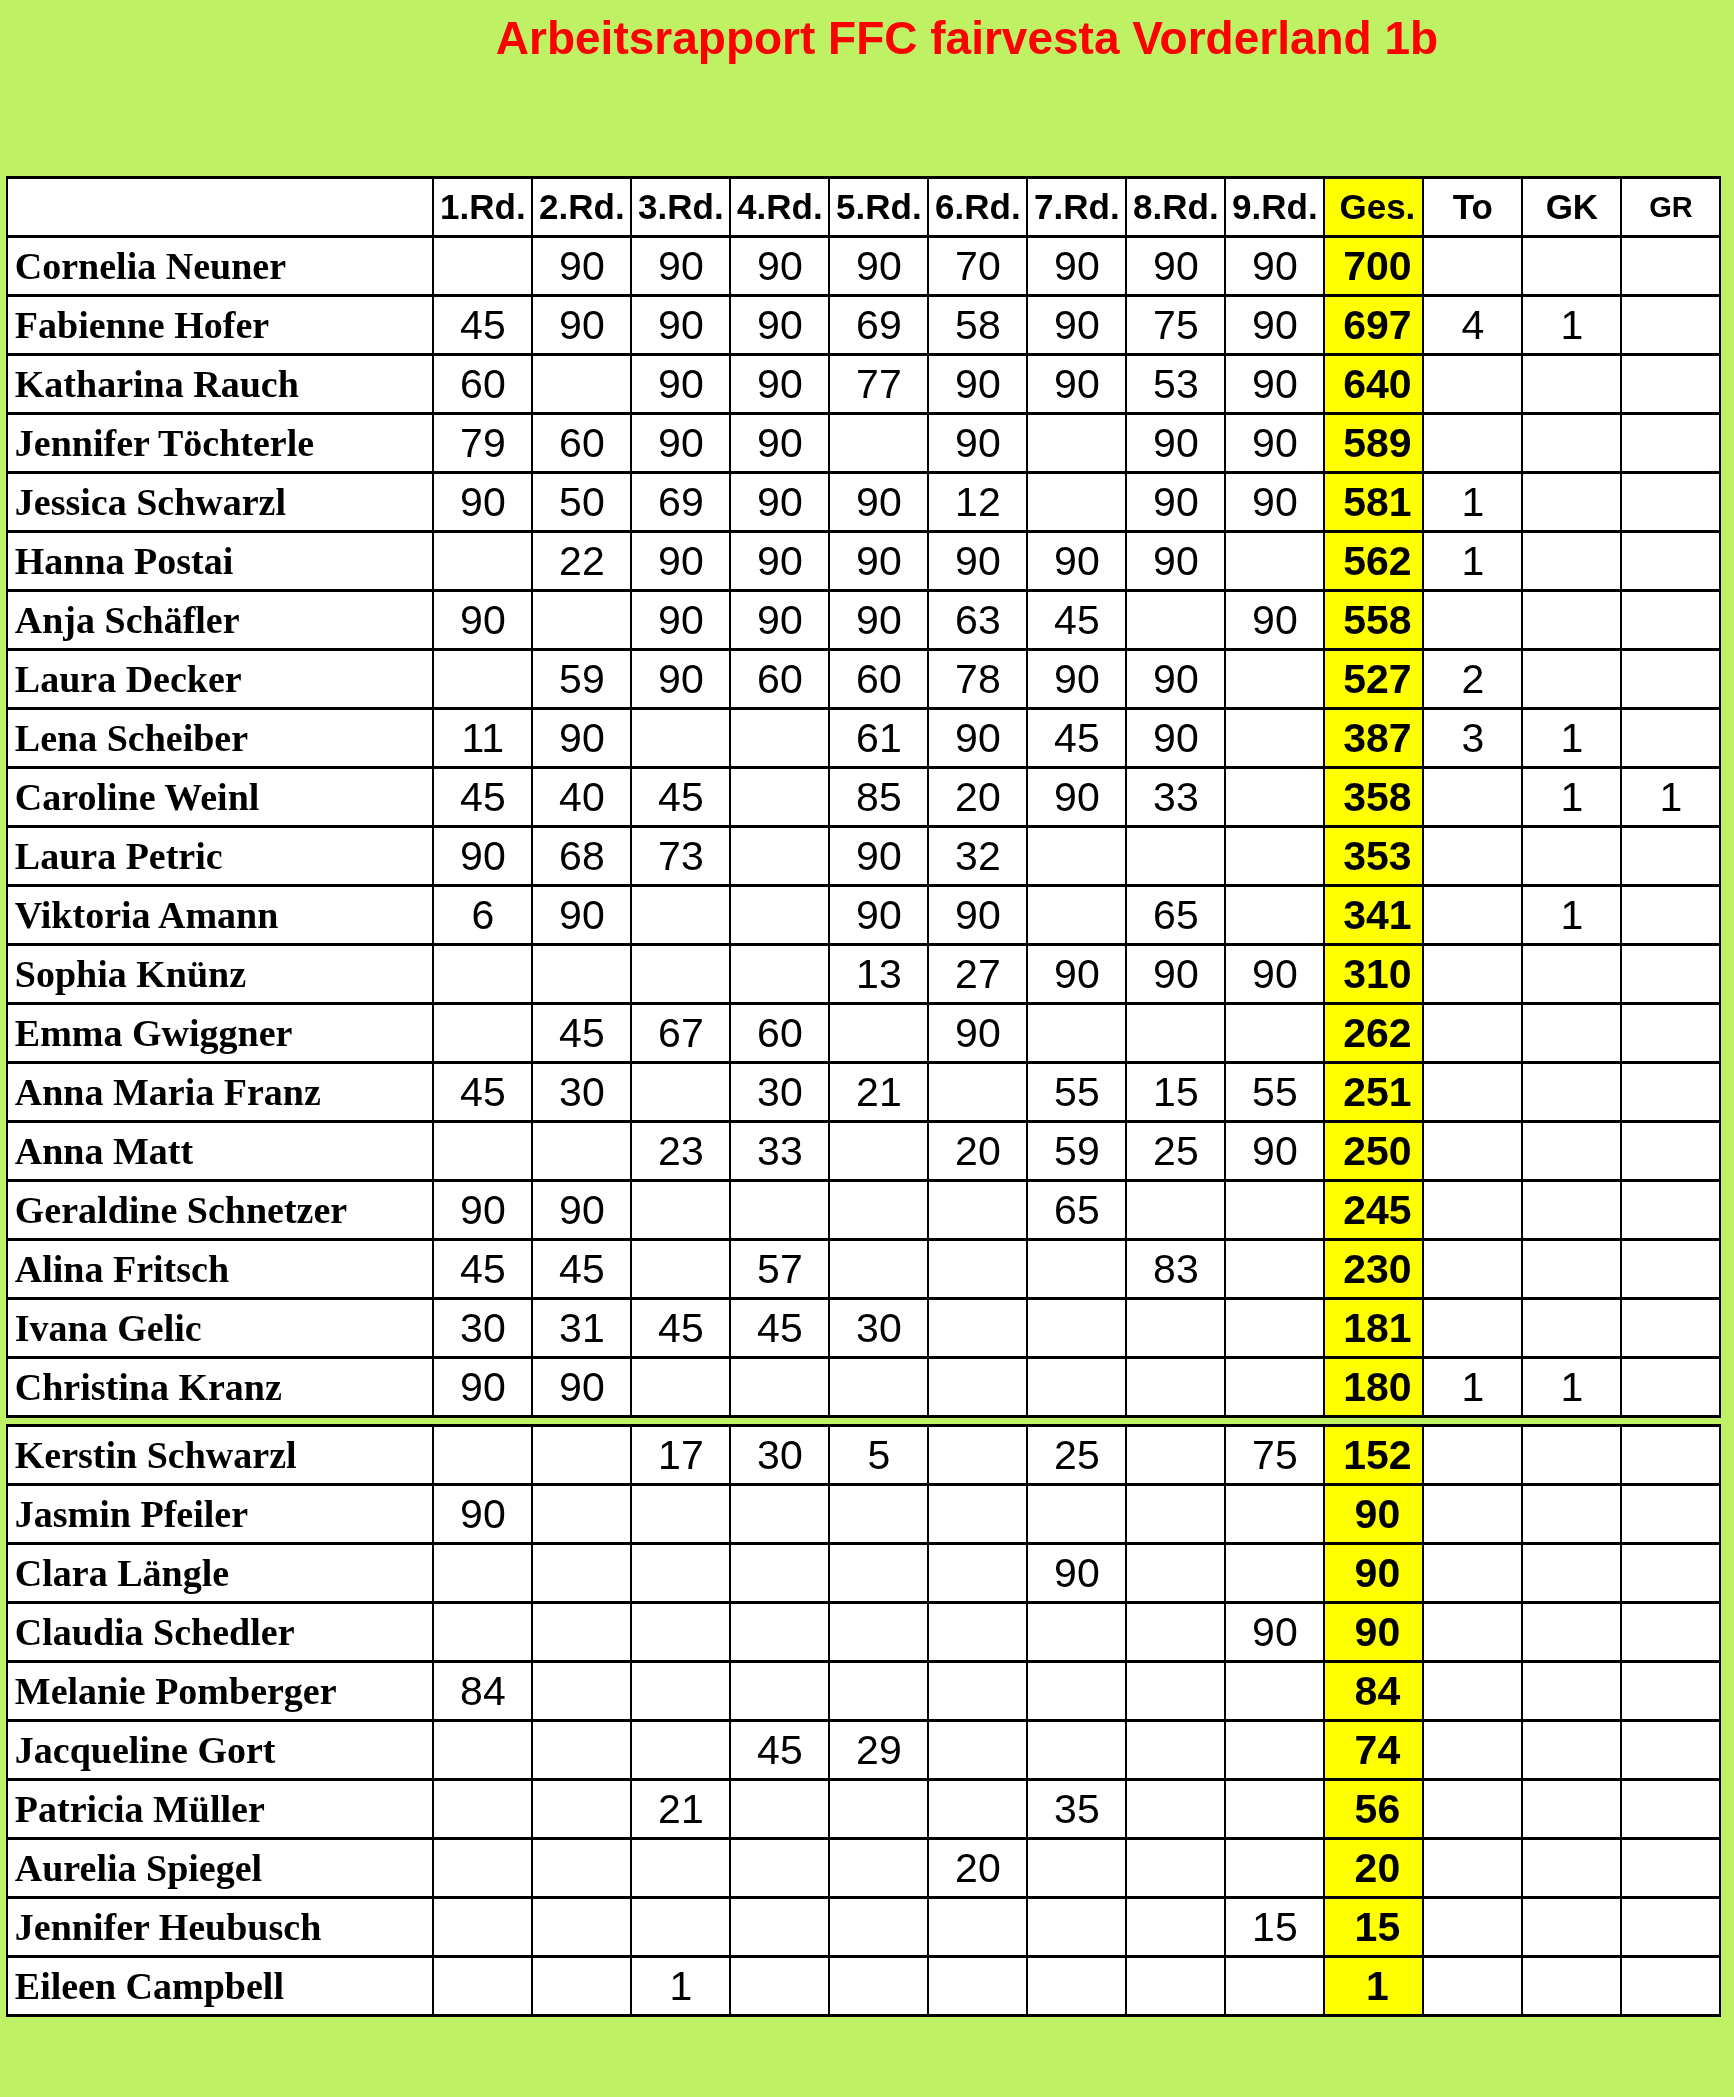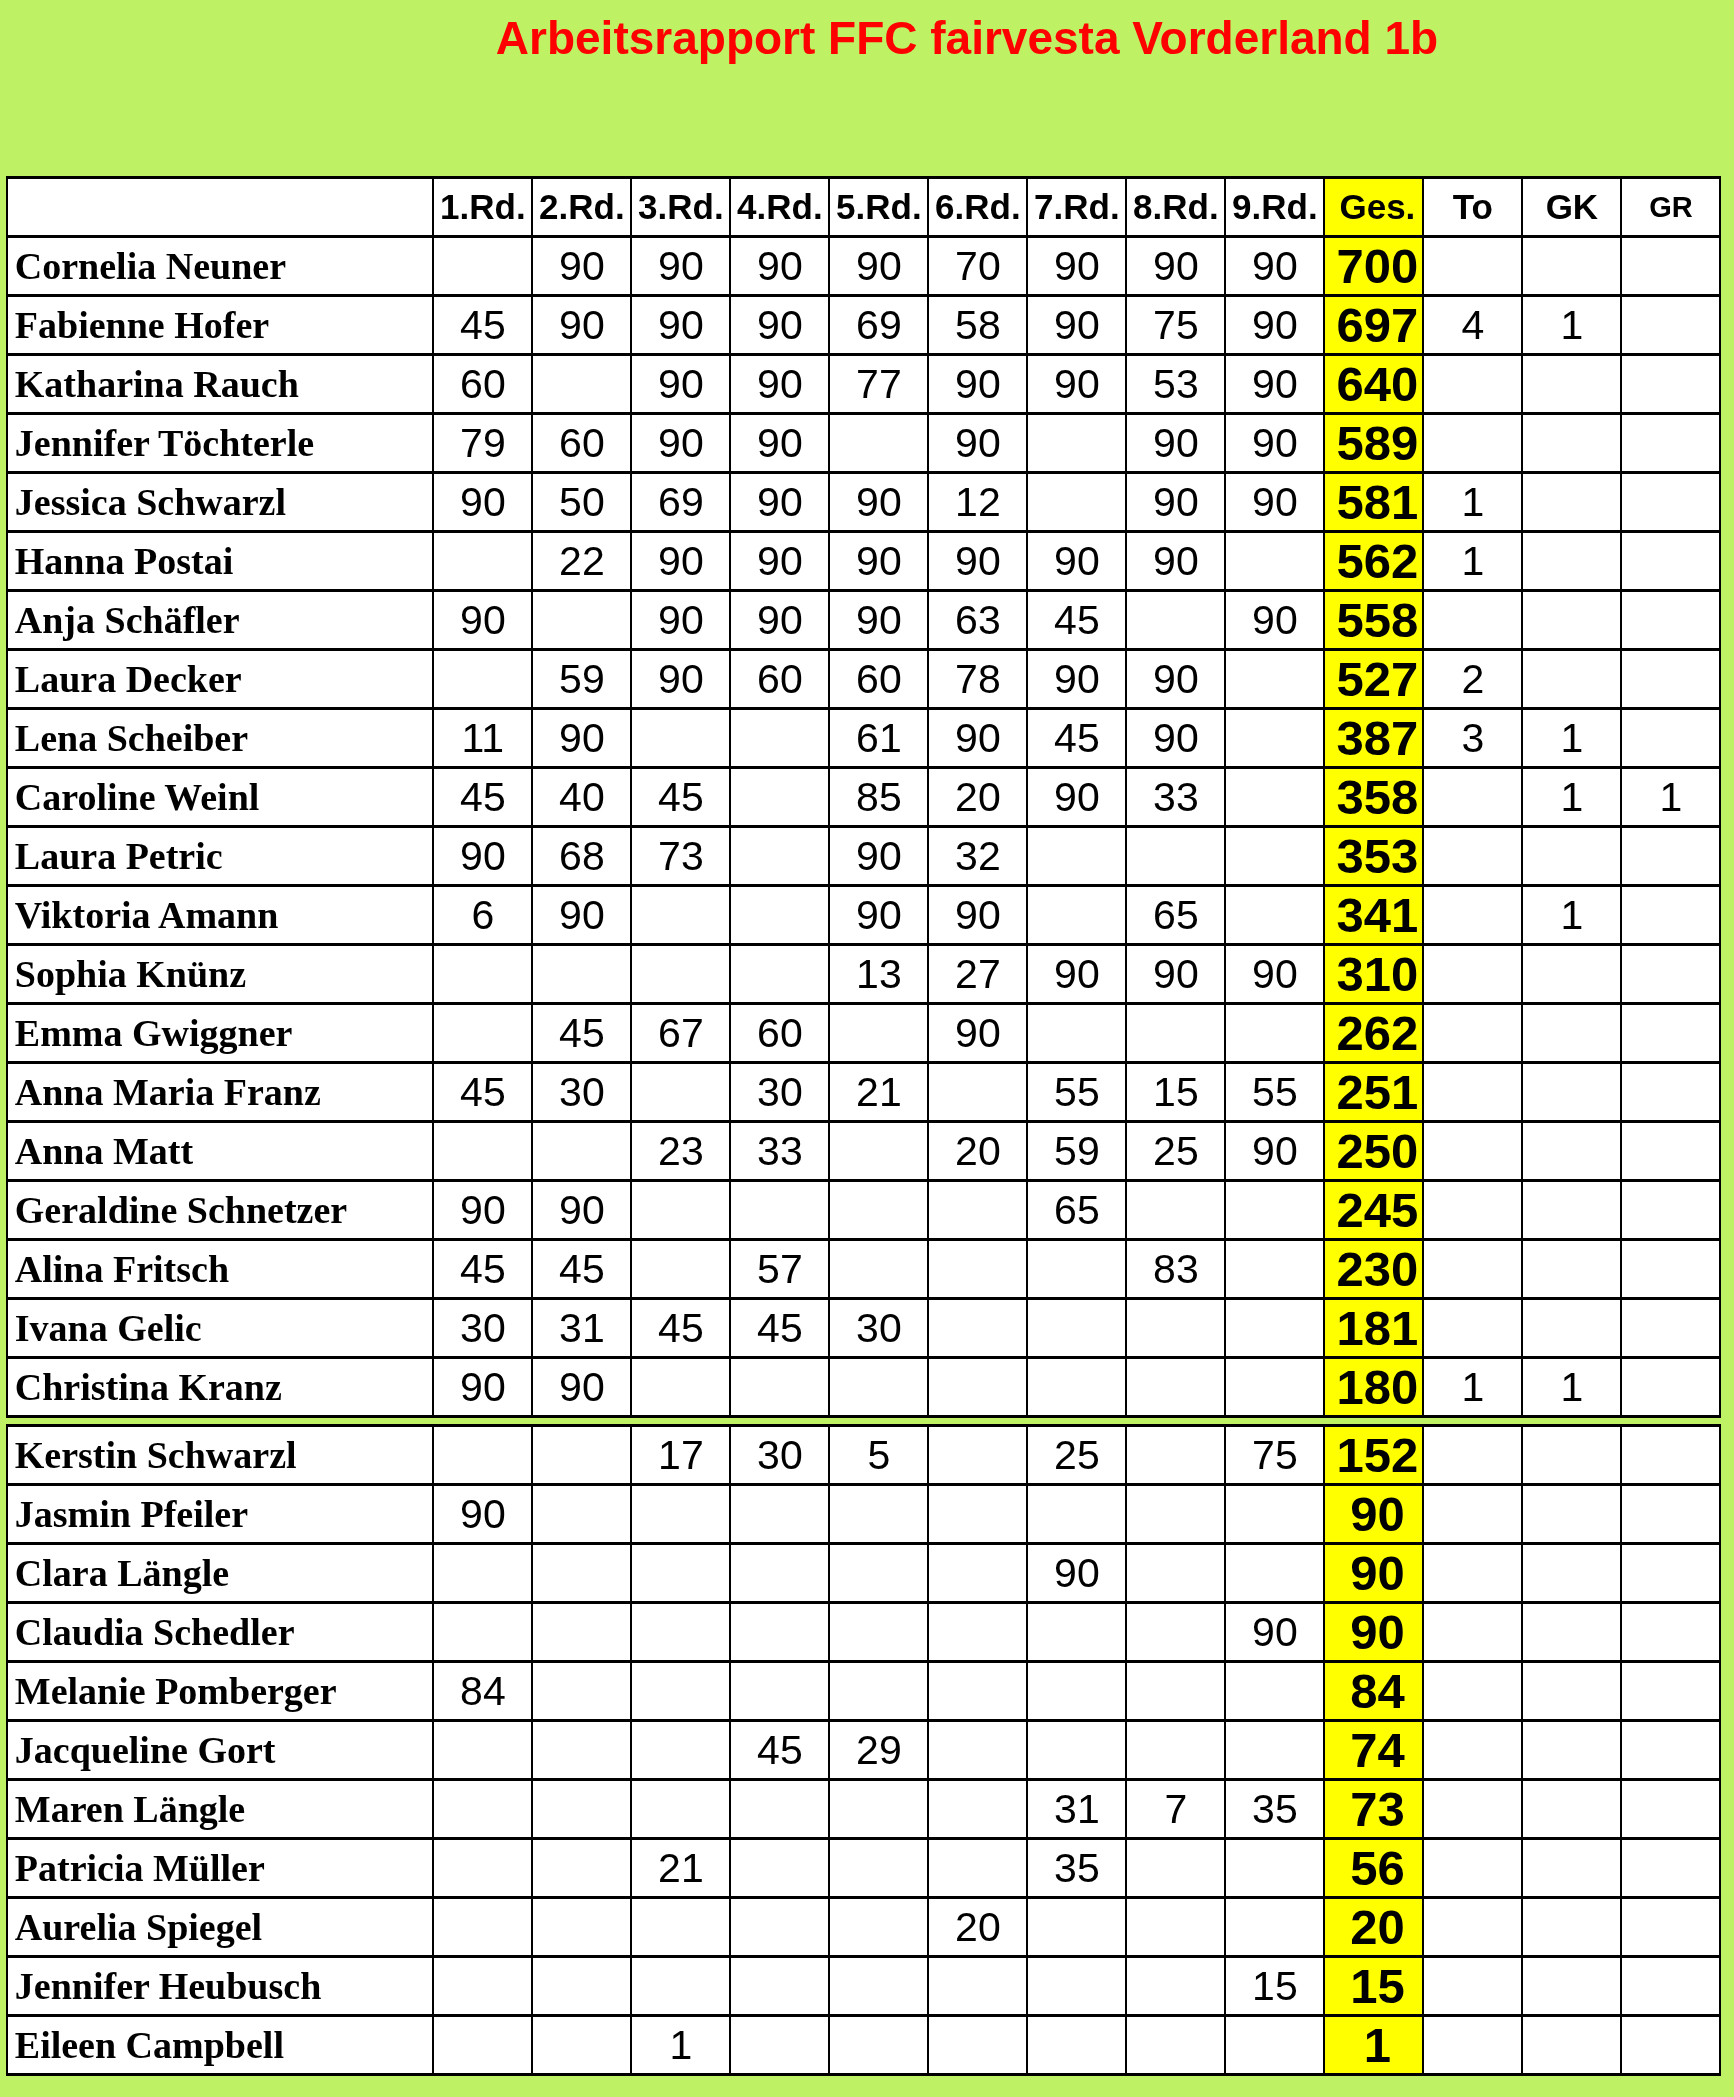--- a/index.html
+++ b/index.html
@@ -71,21 +71,21 @@
     font-size: 38px;
     font-family: Liberation Serif, serif;
   }
   .grid th.ges-head,
   .grid td.ges-cell {
     background: #FFFF00;
     padding-left: 7px;
   }
   .grid td.ges-cell {
     font-weight: 700;
-    font-size: 49px;
+    font-size: 41px;
     margin-top: 32px;
   }
 </style>
 </head>
 <body>
 
 <div class="page">
 
   <div class="title-block">
     <div>Arbeitsrapport FFC fairvesta Vorderland 1b</div>
@@ -560,36 +560,20 @@
             <td></td>
             <td></td>
             <td></td>
             <td></td>
             <td class="ges-cell">74</td>
             <td></td>
             <td></td>
             <td></td>
           </tr>
           <tr>
-            <td class="name-cell">Maren Längle</td>
-            <td></td>
-            <td></td>
-            <td></td>
-            <td></td>
-            <td></td>
-            <td></td>
-            <td>31</td>
-            <td>7</td>
-            <td>35</td>
-            <td class="ges-cell">73</td>
-            <td></td>
-            <td></td>
-            <td></td>
-          </tr>
-          <tr>
             <td class="name-cell">Patricia Müller</td>
             <td></td>
             <td></td>
             <td>21</td>
             <td></td>
             <td></td>
             <td></td>
             <td>35</td>
             <td></td>
             <td></td>

